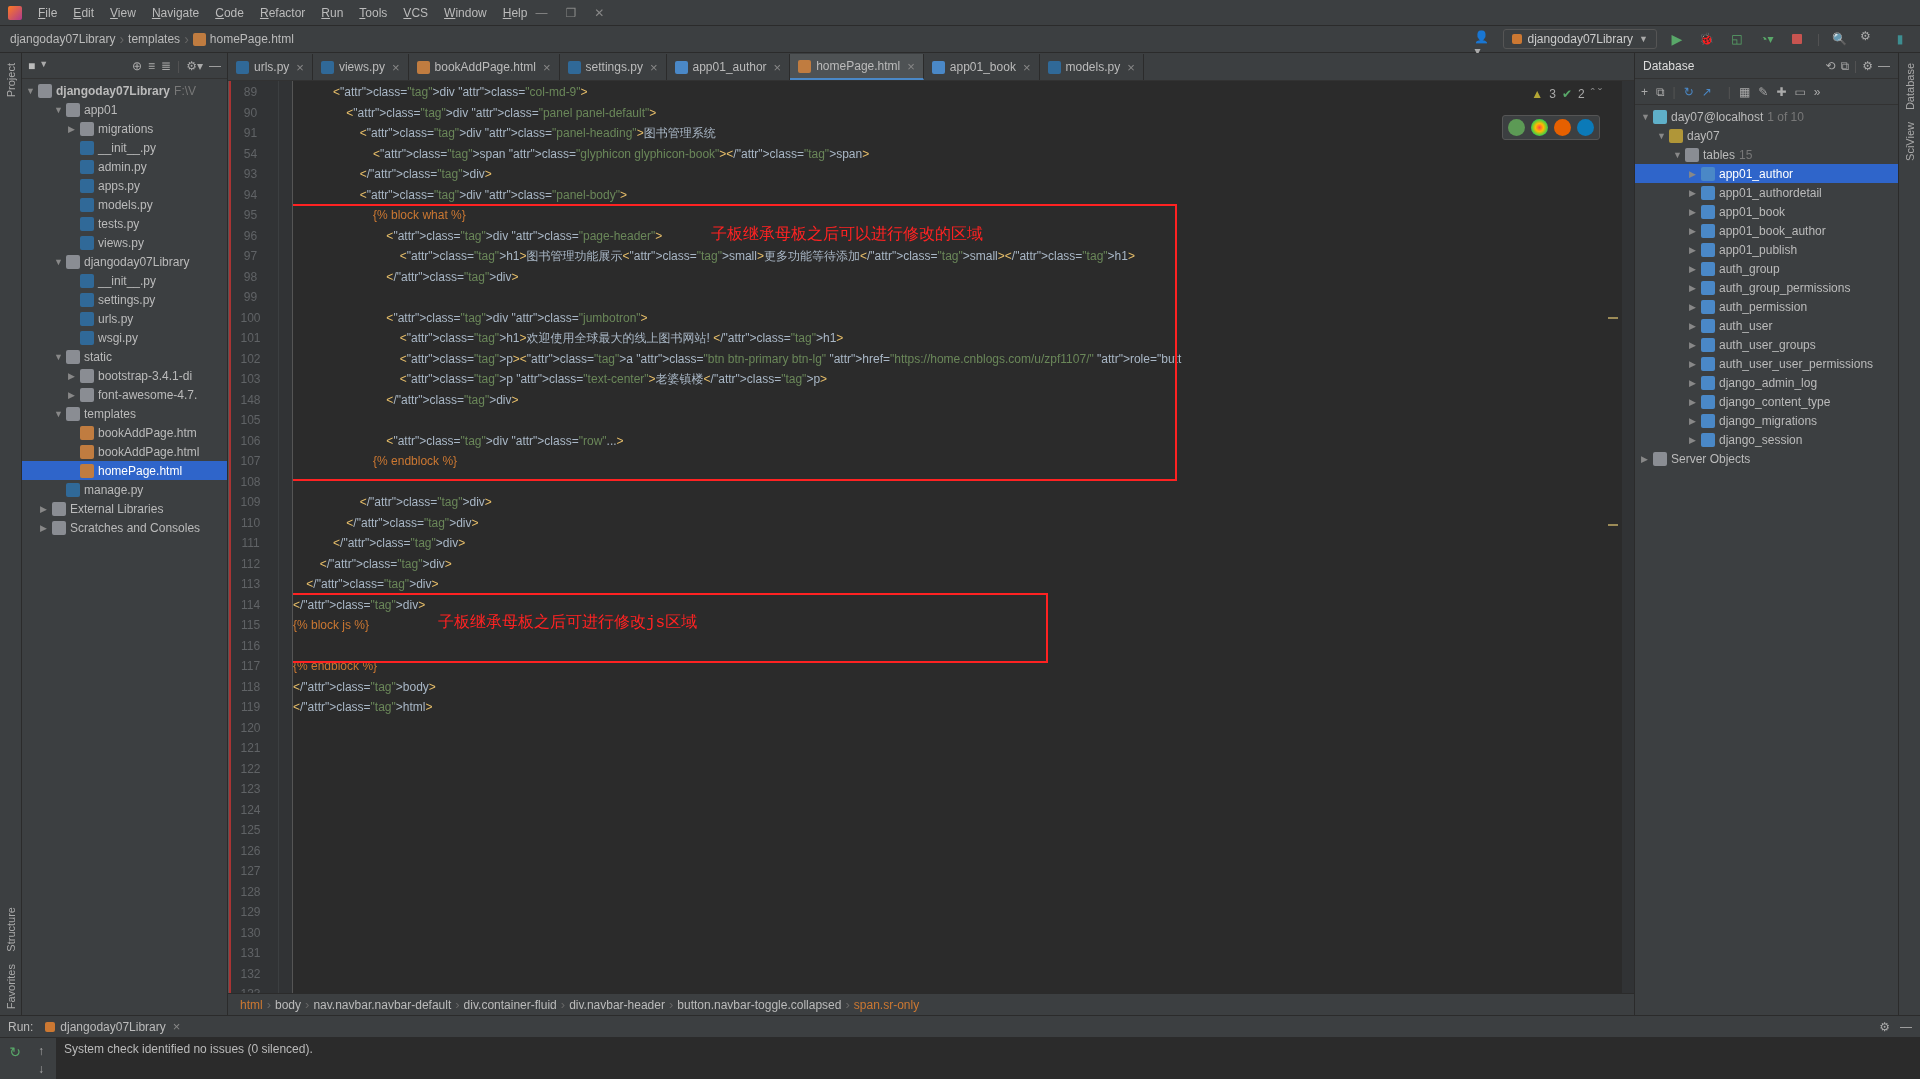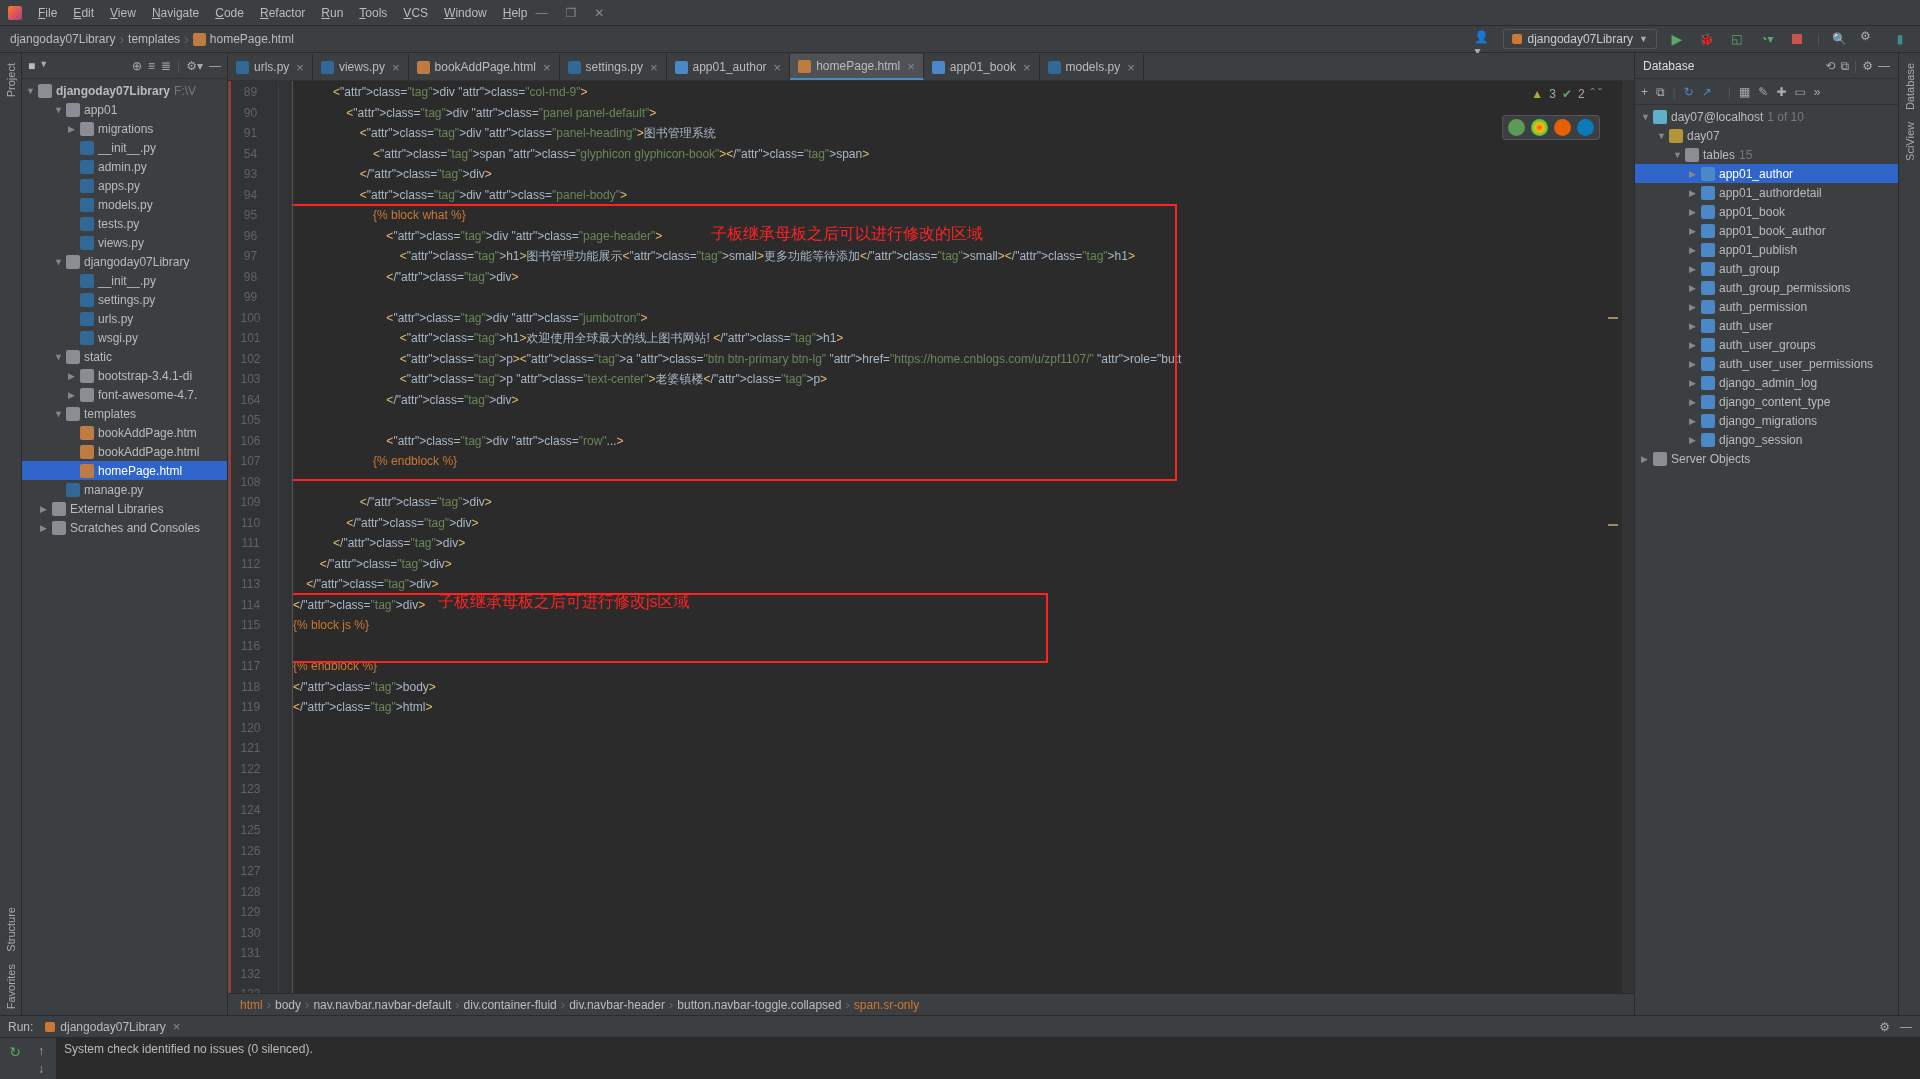--- a/index.html
+++ b/index.html
@@ -51,21 +51,21 @@
 .fold-col{width:14px;background:#313335;border-right:1px solid #555}
 .code{flex:1;font-family:Consolas,monospace;font-size:13px;padding-top:1px;position:relative;min-width:0;overflow:hidden}
 .code-line{height:20.5px;line-height:20.5px;white-space:pre;color:#a9b7c6}
 .tag{color:#e8bf6a}
 .str{color:#6a8759}
 .dj{color:#cc7832}
 .inspect{position:absolute;top:4px;right:16px;display:flex;gap:6px;align-items:center;color:#aaa;background:rgba(43,43,43,0.85);padding:2px 4px}
 .browser-row{position:absolute;top:34px;right:22px;display:flex;gap:6px;background:#3c3f41;padding:3px 5px;border:1px solid #555;border-radius:3px}
 .bi{width:17px;height:17px;border-radius:50%}
 .red-box{position:absolute;border:2px solid #f22;pointer-events:none}
-.red-annot{position:absolute;color:#f22;font-size:16px;font-family:Liberation Sans, sans-serif}
+.red-annot{position:absolute;color:#f22;font-size:16px;font-family:Liberation Mono, monospace}
 .small-marker{position:absolute;width:10px;height:2px;background:#9c8b57;right:4px}
 .vline{position:absolute;top:0;bottom:0;width:1px;background:#555;left:0}
 .breadcrumb-bar{height:22px;background:#3c3f41;border-top:1px solid #2b2b2b;display:flex;align-items:center;padding:0 12px;gap:4px;font-size:11px}
 .bcb-item{color:#bbb}
 .bcb-item.or{color:#cc7832}
 .bcb-sep{color:#666;font-size:13px}
 .db-panel{width:264px;background:#3c3f41;border-left:1px solid #2b2b2b;display:flex;flex-direction:column}
 .db-header{height:26px;display:flex;align-items:center;padding:0 8px;border-bottom:1px solid #323232}
 .db-header .title{color:#ddd;flex:0}
 .db-tools{margin-left:auto;display:flex;gap:5px;color:#aaa}
@@ -348,21 +348,21 @@
           <div class="gutter-line">94</div>
           <div class="gutter-line">95</div>
           <div class="gutter-line">96</div>
           <div class="gutter-line">97</div>
           <div class="gutter-line">98</div>
           <div class="gutter-line">99</div>
           <div class="gutter-line">100</div>
           <div class="gutter-line">101</div>
           <div class="gutter-line">102</div>
           <div class="gutter-line">103</div>
-          <div class="gutter-line">164</div>
+          <div class="gutter-line">148</div>
           <div class="gutter-line">105</div>
           <div class="gutter-line">106</div>
           <div class="gutter-line">107</div>
           <div class="gutter-line">108</div>
           <div class="gutter-line">109</div>
           <div class="gutter-line">110</div>
           <div class="gutter-line">111</div>
           <div class="gutter-line">112</div>
           <div class="gutter-line">113</div>
           <div class="gutter-line">114</div>
@@ -398,21 +398,21 @@
         <div class="browser-row">
           <span class="bi" style="background:#5c9a55"></span>
           <span class="bi" style="background:radial-gradient(#f44,#fb0,#4c4,#48f)"></span>
           <span class="bi" style="background:#e66000"></span>
           <span class="bi" style="background:#0b7ab8"></span>
         </div>
 
         <div class="red-box" style="top:123px;left:-48px;width:932px;height:277px"></div>
         <div class="red-annot" style="top:143px;left:418px">子板继承母板之后可以进行修改的区域</div>
         <div class="red-box" style="top:512px;left:-78px;width:833px;height:70px"></div>
-        <div class="red-annot" style="top:511px;left:145px">子板继承母板之后可进行修改js区域</div>
+        <div class="red-annot" style="top:531px;left:145px">子板继承母板之后可进行修改js区域</div>
         <div class="small-marker" style="top:236px"></div>
         <div class="small-marker" style="top:443px"></div>
       <div class="code-line">            <span class="tag">&lt;</span><span <span="" class="&lt;span">"attr"</span>&gt;class=<span class="str">"tag"</span>&gt;div <span class="&lt;span">"attr"</span>&gt;class=<span class="str">"col-md-9"</span><span class="tag">&gt;</span></div>
           <div class="code-line">                <span class="tag">&lt;</span><span <span="" class="&lt;span">"attr"</span>&gt;class=<span class="str">"tag"</span>&gt;div <span class="&lt;span">"attr"</span>&gt;class=<span class="str">"panel panel-default"</span><span class="tag">&gt;</span></div>
           <div class="code-line">                    <span class="tag">&lt;</span><span <span="" class="&lt;span">"attr"</span>&gt;class=<span class="str">"tag"</span>&gt;div <span class="&lt;span">"attr"</span>&gt;class=<span class="str">"panel-heading"</span><span class="tag">&gt;</span>图书管理系统</div>
           <div class="code-line">                        <span class="tag">&lt;</span><span <span="" class="&lt;span">"attr"</span>&gt;class=<span class="str">"tag"</span>&gt;span <span class="&lt;span">"attr"</span>&gt;class=<span class="str">"glyphicon glyphicon-book"</span><span class="tag">&gt;</span><span class="tag">&lt;</span>/<span <span="" class="&lt;span">"attr"</span>&gt;class=<span class="str">"tag"</span>&gt;span<span class="tag">&gt;</span></div>
           <div class="code-line">                    <span class="tag">&lt;</span>/<span <span="" class="&lt;span">"attr"</span>&gt;class=<span class="str">"tag"</span>&gt;div<span class="tag">&gt;</span></div>
           <div class="code-line">                    <span class="tag">&lt;</span><span <span="" class="&lt;span">"attr"</span>&gt;class=<span class="str">"tag"</span>&gt;div <span class="&lt;span">"attr"</span>&gt;class=<span class="str">"panel-body"</span><span class="tag">&gt;</span></div>
           <div class="code-line">                        <span class="dj">{% block what %}</span></div>
           <div class="code-line">                            <span class="tag">&lt;</span><span <span="" class="&lt;span">"attr"</span>&gt;class=<span class="str">"tag"</span>&gt;div <span class="&lt;span">"attr"</span>&gt;class=<span class="str">"page-header"</span><span class="tag">&gt;</span></div>

